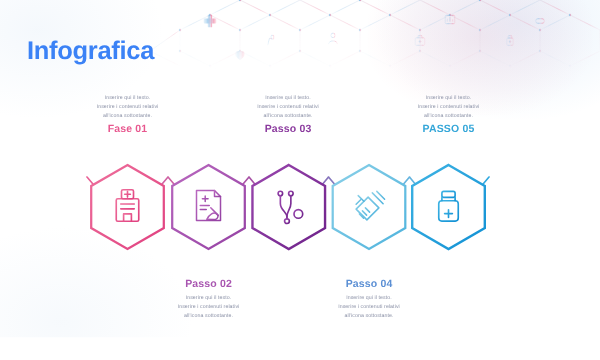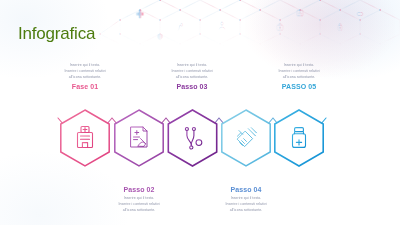--- a/index.html
+++ b/index.html
@@ -77,23 +77,23 @@
                 rgba(255,255,255,0) 70%);
     pointer-events: none;
   }
 
   
   .title {
     position: absolute;
     left: 18px;
     top: 24px;
     font-size: 17px;
-    font-weight: normal;
+    font-weight: bold;
     letter-spacing: -0.2px;
-    color: #4d7c0f;
+    color: #3b82f6;
     white-space: nowrap;
   }
 
   
   .graph-layer {
     position: absolute;
     left: 0;
     top: 0;
     width: 400px;
     height: 225px;

